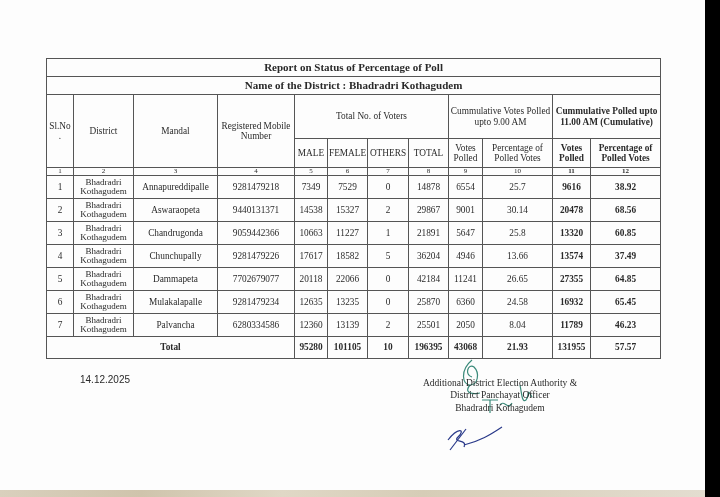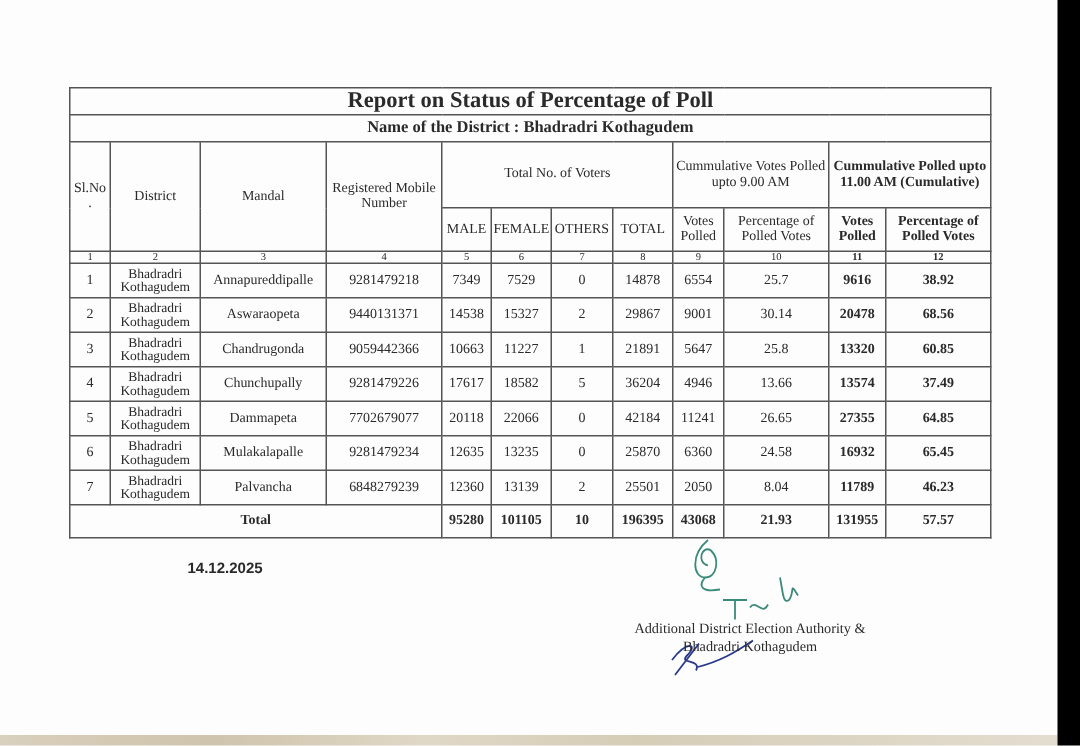--- a/index.html
+++ b/index.html
@@ -17,31 +17,31 @@
   table.report {
     position:absolute; left:46px; top:58px; width:614px;
     border-collapse:collapse; table-layout:fixed;
     font-size:9.3px; line-height:1.12;
   }
   table.report td, table.report th {
     border:1px solid #555; text-align:center; vertical-align:middle;
     padding:0 1px; overflow:hidden;
   }
   th { font-weight:normal; }
-  .title-row td { height:17px; font-weight:bold; font-size:15px; }
+  .title-row td { height:17px; font-weight:bold; font-size:11px; }
   .dist-row td { height:17px; font-weight:bold; font-size:11px; }
   .h1 th { height:43px; }
   .h2 th { height:28px; }
   .num-row td { height:7px; font-size:7px; line-height:7px; }
   .data-row td { height:22px; }
   .total-row td { height:21px; font-weight:bold; }
   .b { font-weight:bold;margin-top:40px; }
   .district-cell { font-size:9px; line-height:1.05; }
-  .date { position:absolute; left:80px; top:374px; font-weight:bold; font-size:10px; font-family:"Liberation Sans","DejaVu Sans",sans-serif;margin-left:45px; }
-  .sig-block { position:absolute; left:410px; top:414px; width:180px; text-align:center; font-size:9.5px; line-height:1.3; }
+  .date { position:absolute; left:80px; top:374px; font-weight:normal; font-size:10px; font-family:"Liberation Sans","DejaVu Sans",sans-serif; }
+  .sig-block { position:absolute; left:410px; top:377px; width:180px; text-align:center; font-size:9.5px; line-height:1.3; }
   .sig-block div { white-space:nowrap; }
   .sig-svg { position:absolute; left:430px; top:355px; width:160px; height:100px; }
 </style>
 </head>
 <body>
 
 <table class="report">
   <colgroup>
     <col style="width:27px">
       <col style="width:60px">
@@ -178,21 +178,21 @@
     <td>25870</td>
     <td>6360</td>
     <td>24.58</td>
     <td class="b">16932</td>
     <td class="b">65.45</td>
   </tr>
   <tr class="data-row">
     <td>7</td>
     <td class="district-cell">Bhadradri Kothagudem</td>
     <td>Palvancha</td>
-    <td>6848279239</td>
+    <td>6280334586</td>
     <td>12360</td>
     <td>13139</td>
     <td>2</td>
     <td>25501</td>
     <td>2050</td>
     <td>8.04</td>
     <td class="b">11789</td>
     <td class="b">46.23</td>
   </tr>
 
@@ -215,17 +215,18 @@
 <svg class="sig-svg" viewBox="0 0 160 100">
   <g fill="none" stroke-width="1.2">
     <path d="M42 5 C30 15, 32 30, 40 30 C48 30, 50 18, 44 12 C38 8, 34 20, 42 22 M40 30 C35 36, 38 40, 50 38" stroke="#3a8a7a"></path>
     <path d="M52 45 L68 45 M60 45 L60 58 M70 50 C74 44, 78 56, 82 48 M90 30 C92 40, 92 48, 96 45 C100 40, 96 32, 102 42" stroke="#3a8a7a"></path>
     <path d="M18 85 C28 72, 36 74, 28 82 C22 88, 38 84, 34 92 M20 95 L36 74 M34 90 C50 86, 60 80, 72 72" stroke="#2a3a8a"></path>
   </g>
 </svg>
 
 <div class="sig-block">
   <div>Additional District Election Authority &amp;</div>
+  <div>District Panchayat Officer</div>
   <div>Bhadradri Kothagudem</div>
 </div>
 
 <div class="bottom-strip"></div>
 <div class="right-strip"></div>
 
 </body></html>

